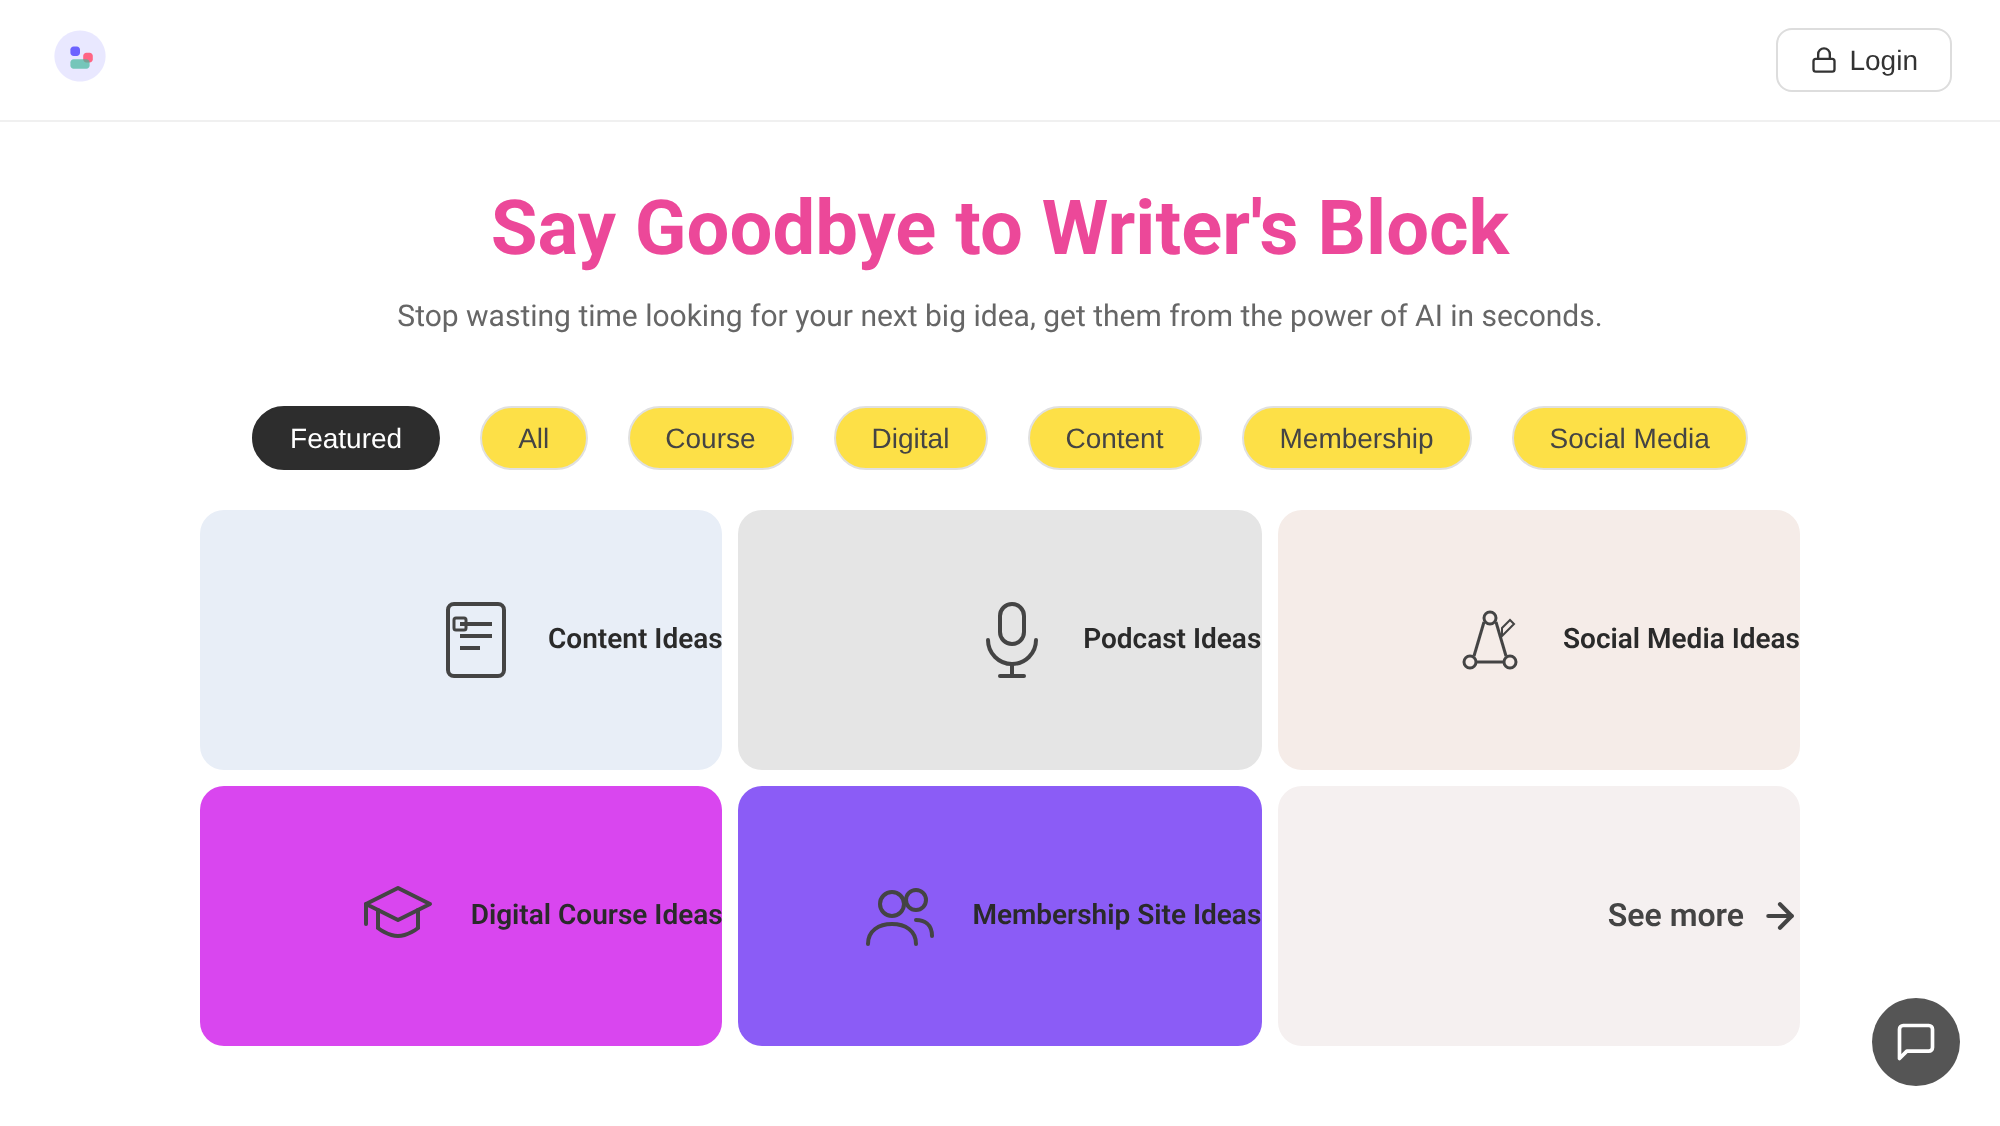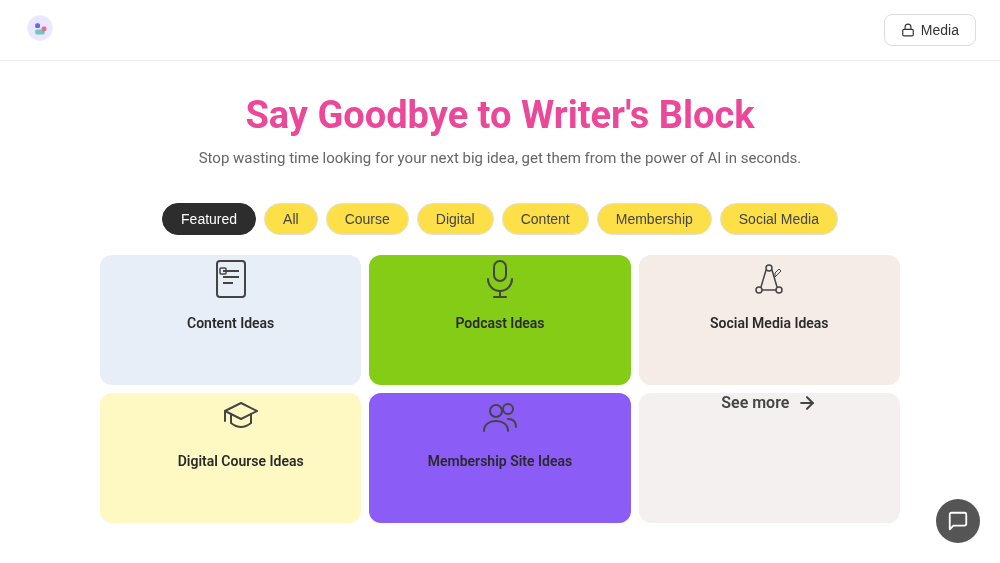--- a/index.html
+++ b/index.html
@@ -51,21 +51,21 @@
     }
     .hero p {
       font-size: 15px;
       color: #666;
     }
 
     
     .filter-tabs {
       display: flex;
       justify-content: center;
-      gap: 8px;
+      gap: 20px;
       padding: 16px 20px;
       flex-wrap: wrap;
     }
     .filter-tab {
       padding: 7px 18px;
       border-radius: 20px;
       border: 1px solid #e0e0e0;
       background: #fde047;
       font-size: 14px;
       color: #444;
@@ -82,38 +82,38 @@
       display: grid;
       grid-template-columns: repeat(3, 1fr);
       grid-template-rows: repeat(2, 130px);
       gap: 8px;
       padding: 0 100px;
       margin-top: 4px;
     }
     .card {
       border-radius: 12px;
       display: flex;
-      flex-direction: column;
-      align-items: center;
-      justify-content: flex-start;
+      flex-direction: row;
+      align-items: center;
+      justify-content: flex-end;
       gap: 12px;
       cursor: pointer;
       transition: opacity 0.2s;
     }
     .card-label {
       font-size: 14px;
       font-weight: 600;
       color: #2a2a2a;
       text-align: center;
     }
 
     .card-content { background: #e8eef7; }
-    .card-podcast { background: #84cc16; }
+    .card-podcast { background: #e5e5e5; }
     .card-social { background: #f5ece8; }
-    .card-course { background: #fef9c3; padding-left: 20px; }
+    .card-course { background: #d946ef; padding-left: 20px; }
     .card-membership { background: #8b5cf6; }
     .card-seemore {
       background: #f5f0f0;
       color: #555;
     }
 
     .see-more-inner {
       display: flex;
       align-items: center;
       gap: 8px;
@@ -176,21 +176,21 @@
       <path d="M14 16c0-1.1.9-2 2-2h2c1.1 0 2 .9 2 2v2c0 1.1-.9 2-2 2h-2c-1.1 0-2-.9-2-2v-2z" fill="#6c63ff"></path>
       <path d="M22 20c0-1.1.9-2 2-2h2c1.1 0 2 .9 2 2v2c0 1.1-.9 2-2 2h-2c-1.1 0-2-.9-2-2v-2z" fill="#ff6584"></path>
       <path d="M14 24c0-1.1.9-2 2-2h8c1.1 0 2 .9 2 2v2c0 1.1-.9 2-2 2h-8c-1.1 0-2-.9-2-2v-2z" fill="#43b89c" opacity="0.7"></path>
     </svg>
   </div>
   <button class="login-btn">
     <svg width="14" height="14" viewBox="0 0 24 24" fill="none" stroke="currentColor" stroke-width="2">
       <rect x="3" y="11" width="18" height="11" rx="2" ry="2"></rect>
       <path d="M7 11V7a5 5 0 0 1 10 0v4"></path>
     </svg>
-    <span>Media</span>
+    <span>Login</span>
   </button>
 </header>
 
 <section class="hero">
   <h1>Say Goodbye to Writer's Block</h1>
   <p>Stop wasting time looking for your next big idea, get them from the power of AI in seconds.</p>
 </section>
 
 <nav class="filter-tabs">
   <button class="filter-tab active">Featured</button>

